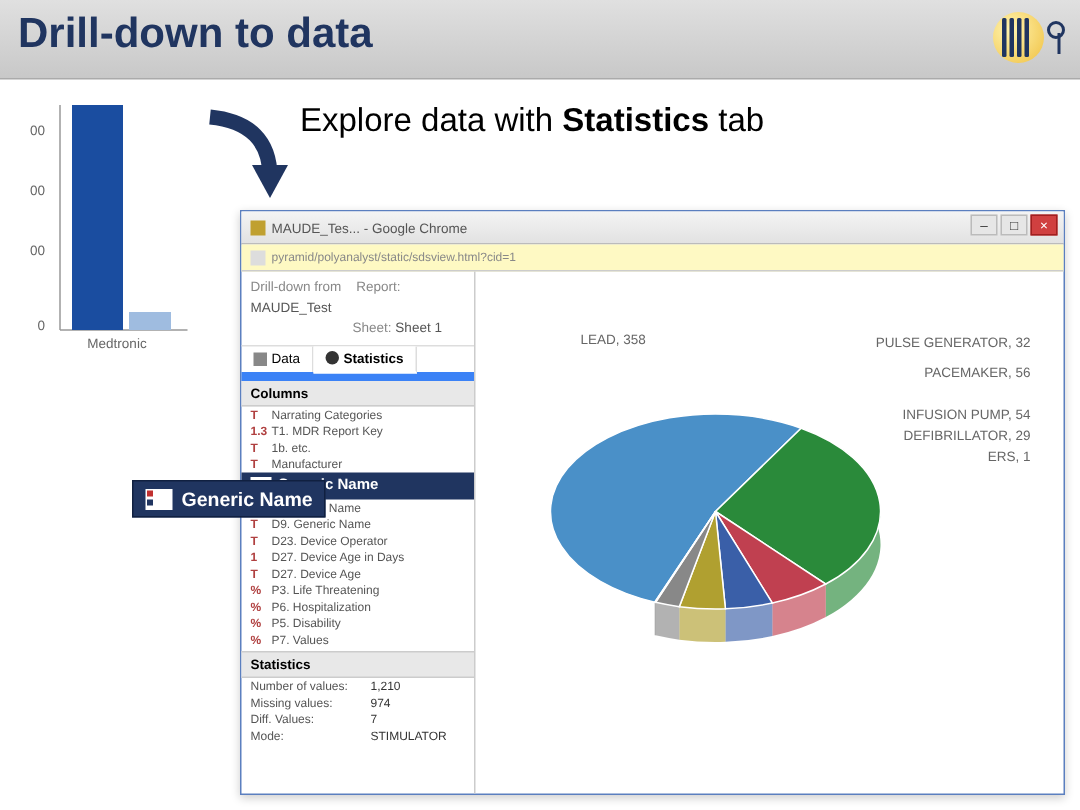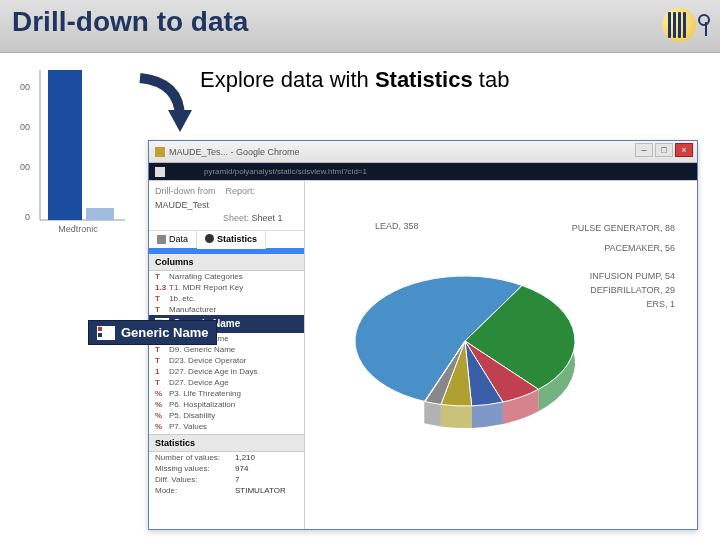--- a/index.html
+++ b/index.html
@@ -16,26 +16,26 @@
   .subtitle { font-size: 22px; color: #000; margin: 14px 0 8px 200px; }
   .subtitle b { font-weight: bold; }
 
   .barchart-frag { position: absolute; left: 0; top: 60px; width: 130px; height: 180px; }
   .bar-axis { stroke: #999; stroke-width: 1; }
   .bar-tick-label { font-size: 9px; fill: #666; }
   .bar-rect { fill: #1a4da0; }
   .bar-rect-light { fill: #9fbce0; }
   .arrow-curve { position: absolute; left: 130px; top: 70px; width: 70px; height: 70px; }
 
-  .browser-outer { position: absolute; left: 148px; top: 140px; width: 550px; height: 390px; border: 1px solid #5b7fbf; background: #fff; box-shadow: 0 2px 6px rgba(0,0,0,.2); }
+  .browser-outer { position: absolute; left: 160px; top: 140px; width: 550px; height: 390px; border: 1px solid #5b7fbf; background: #fff; box-shadow: 0 2px 6px rgba(0,0,0,.2); }
   .browser-chrome { height: 22px; background: linear-gradient(#f4f4f4, #e2e2e2); border-bottom: 1px solid #bbb; display: flex; align-items: center; padding: 0 6px; font-size: 9px; color: #555; }
   .window-btns { position: absolute; right: 4px; top: 2px; display: flex; gap: 2px; }
   .wbtn { width: 18px; height: 14px; background: #e6e6e6; border: 1px solid #bbb; font-size: 9px; text-align: center; line-height: 12px; color: #333; }
   .wbtn.close { background: #d04040; color: #fff; border-color: #a02020; }
-  .addrbar { height: 18px; background: #0f172a; border-bottom: 1px solid #ccc; display: flex; align-items: center; padding: 0 6px; font-size: 8px; color: #888; gap: 35px; }
+  .addrbar { height: 18px; background: #fef9c3; border-bottom: 1px solid #ccc; display: flex; align-items: center; padding: 0 6px; font-size: 8px; color: #888; }
   .addr-icon { width: 10px; height: 10px; background: #ddd; margin-right: 4px; }
 
   .app-body { display: flex; height: calc(100% - 40px); }
   .app-left { width: 156px; border-right: 1px solid #ccc; display: flex; flex-direction: column; font-size: 9px; }
   .crumbs { padding: 4px 6px; border-bottom: 1px solid #ddd; color: #555; line-height: 1.5; }
   .crumbs .lbl { color: #888; }
   .tabs { display: flex; border-bottom: 6px solid #3b82f6; font-size: 9px; }
   .tab { padding: 3px 8px; border-right: 1px solid #ddd; display: flex; align-items: center; gap: 3px; cursor: pointer; }
   .tab.active { background: #fff; font-weight: bold; border-bottom: 2px solid #fff; margin-bottom: -1px; }
   .tab-icon { width: 9px; height: 9px; background: #888; }
@@ -231,21 +231,21 @@
             <path d="M 90.03925256252451 180.55921278051426 A 110 65 0 0 1 89.50629920468549 180.43547158273637 L 89.50629920468549 202.43547158273637 A 110 65 0 0 0 90.03925256252451 202.55921278051426 Z" fill="#555555" opacity="0.65"></path>
             <path d="M 130 120 L 89.50629920468543 180.43547158273634 A 110 65 0 1 1 187.13636498178525 64.45631884922659 Z" fill="#4a90c8" stroke="#fff" stroke-width="1"></path>
             <path d="M 130 120 L 187.13636498178525 64.45631884922659 A 110 65 0 0 1 203.50360011473919 168.3579608375073 Z" fill="#2a8a3a" stroke="#fff" stroke-width="1"></path>
             <path d="M 130 120 L 203.50360011473919 168.3579608375073 A 110 65 0 0 1 167.9042710401121 181.019100011361 Z" fill="#c04050" stroke="#fff" stroke-width="1"></path>
             <path d="M 130 120 L 167.9042710401121 181.019100011361 A 110 65 0 0 1 136.62690564298333 184.88193690599894 Z" fill="#3a5fa8" stroke="#fff" stroke-width="1"></path>
             <path d="M 130 120 L 136.62690564298333 184.88193690599894 A 110 65 0 0 1 105.90645853879965 183.4216460837702 Z" fill="#b0a030" stroke="#fff" stroke-width="1"></path>
             <path d="M 130 120 L 105.90645853879965 183.4216460837702 A 110 65 0 0 1 90.03925256252451 180.55921278051426 Z" fill="#888888" stroke="#fff" stroke-width="1"></path>
             <path d="M 130 120 L 90.03925256252451 180.55921278051426 A 110 65 0 0 1 89.50629920468549 180.43547158273637 Z" fill="#555555" stroke="#fff" stroke-width="1"></path>
           </svg>
         <div class="pie-label" style="left:40px; top:0;">LEAD, 358</div>
-        <div class="pie-label" style="right:-10px; top:2px;">PULSE GENERATOR, 88</div>
+        <div class="pie-label" style="right:-10px; top:2px;">PULSE GENERATOR, 32</div>
         <div class="pie-label" style="right:-10px; top:22px;">PACEMAKER, 56</div>
         <div class="pie-label" style="right:-10px; top:50px;">INFUSION PUMP, 54</div>
         <div class="pie-label" style="right:-10px; top:64px;margin-left:32px;">DEFIBRILLATOR, 29</div>
         <div class="pie-label" style="right:-10px; top:78px;text-align:right;">ERS, 1</div>
       </div>
     </div>
   </div>
 </div>
 
 </body></html>

